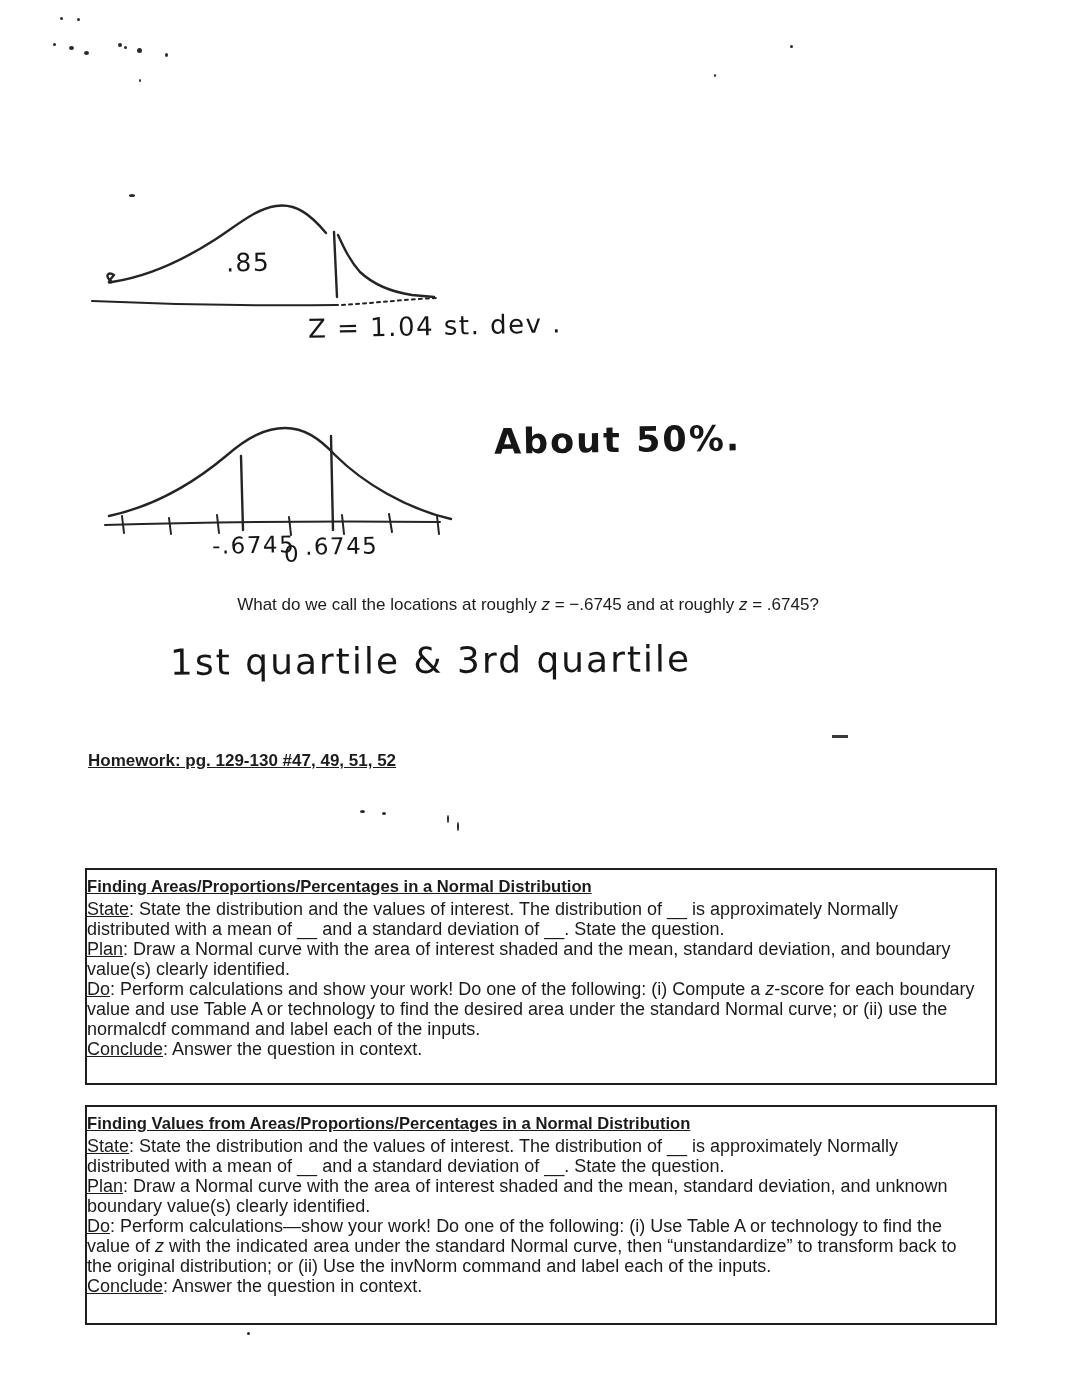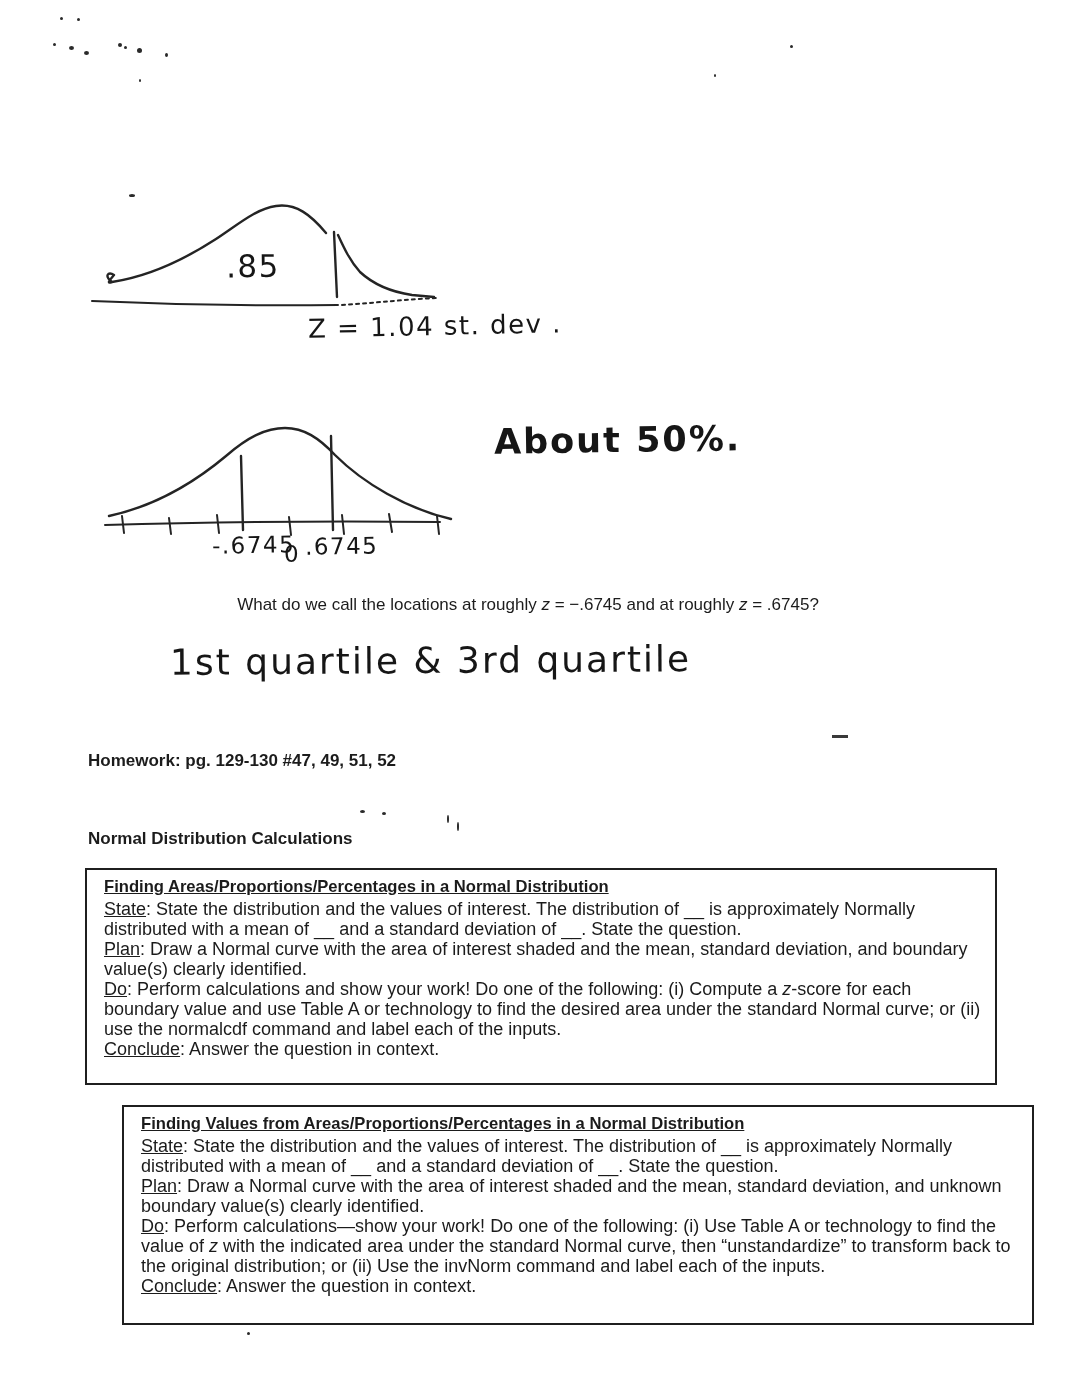--- a/index.html
+++ b/index.html
@@ -11,48 +11,48 @@
     color:#1a1a1a;
     overflow:hidden;
   }
   .body-text{
     position:absolute;
     font-size:17px;
     line-height:26px;
     margin:0;
     color:#1c1c1c;
   }
-  .bold{font-weight:bold;}
+  .bold{font-weight:bold;text-decoration:underline;}
   sup{font-size:11px;}
   .ital{font-style:italic;}
   
   .hand{
     position:absolute;
     font-family:"DejaVu Sans",sans-serif;
     color:#161616;
     letter-spacing:1.5px;
     white-space:nowrap;
   }
-  .area85{left:226px;top:248px;font-size:31px;transform:rotate(-1deg);}
+  .area85{left:226px;top:248px;font-size:25px;transform:rotate(-1deg);}
   .note1{left:308px;top:311px;font-size:26px;transform:rotate(-1.2deg);}
   .tick-left{left:212px;top:532px;font-size:23px;transform:rotate(-1deg);}
   .tick-center{left:284px;top:541px;font-size:23px;}
   .tick-right{left:305px;top:533px;font-size:23px;transform:rotate(-1deg);}
   .note2{left:494px;top:420px;font-size:35px;font-weight:bold;letter-spacing:2px;transform:rotate(-0.8deg);}
   .answer3{left:170px;top:640px;font-size:36px;letter-spacing:2px;transform:rotate(-0.4deg);}
   .sketch{position:absolute;}
   .sketch path{fill:none;stroke:#242424;stroke-width:2.4;stroke-linecap:round;stroke-linejoin:round;}
   .sketch path.dotted{stroke-dasharray:3 4;stroke-width:2;}
   .sketch path.thin{stroke-width:2;}
   .qbox{
     position:absolute;
     left:85px;width:912px;
     border:2.5px solid #1f1f1f;
     box-sizing:border-box;
-    padding:5px 12px 6px 17px;
+    padding:5px 12px 6px 0;
     background:#fff;
   }
   .qbox p{margin:0;font-size:18px;line-height:20px;color:#1b1b1b;}
   .qbox .box-title{
     font-weight:bold;text-decoration:underline;
     font-size:16.6px;line-height:24px;
   }
   .lead{text-decoration:underline;}
   .speck{position:absolute;background:#2a2a2a;border-radius:50%;}
   .mark-line{position:absolute;background:#3a3a3a;}
@@ -111,31 +111,30 @@
   <span class="hand tick-center">0</span>
   <span class="hand tick-right">.6745</span>
   <span class="hand note2">About 50%.</span>
 
   <p class="body-text" style="left:88px;top:592px;width:880px;text-align:center;"><span>What do we call the locations at roughly </span><span class="ital">z</span><span> = −.6745 and at roughly </span><span class="ital">z</span><span> = .6745?</span></p>
 
   <span class="hand answer3">1st quartile &amp; 3rd quartile</span>
 
   <p class="body-text bold" style="left:88px;top:748px;">Homework: pg. 129-130 #47, 49, 51, 52</p>
 
-  <p class="body-text bold" style="left:88px;top:826px;">Normal Distribution Calculations</p>
 
   <div class="qbox" style="top:868px;height:217px;">
     <p class="box-title">Finding Areas/Proportions/Percentages in a Normal Distribution</p>
     <p><span class="lead">State</span><span>: State the distribution and the values of interest. The distribution of __ is approximately Normally distributed with a mean of __ and a standard deviation of __. State the question.</span><span class="ital"></span><span></span></p>
     <p><span class="lead">Plan</span><span>: Draw a Normal curve with the area of interest shaded and the mean, standard deviation, and boundary value(s) clearly identified.</span><span class="ital"></span><span></span></p>
     <p><span class="lead">Do</span><span>: Perform calculations and show your work! Do one of the following: (i) Compute a </span><span class="ital">z</span><span>-score for each boundary value and use Table A or technology to find the desired area under the standard Normal curve; or (ii) use the normalcdf command and label each of the inputs.</span></p>
     <p><span class="lead">Conclude</span><span>: Answer the question in context.</span><span class="ital"></span><span></span></p>
   </div>
 
-  <div class="qbox" style="top:1105px;height:220px;margin-left:37px;">
+  <div class="qbox" style="top:1105px;height:220px;">
     <p class="box-title">Finding Values from Areas/Proportions/Percentages in a Normal Distribution</p>
     <p><span class="lead">State</span><span>: State the distribution and the values of interest. The distribution of __ is approximately Normally distributed with a mean of __ and a standard deviation of __. State the question.</span><span class="ital"></span><span></span></p>
     <p><span class="lead">Plan</span><span>: Draw a Normal curve with the area of interest shaded and the mean, standard deviation, and unknown boundary value(s) clearly identified.</span><span class="ital"></span><span></span></p>
     <p><span class="lead">Do</span><span>: Perform calculations—show your work! Do one of the following: (i) Use Table A or technology to find the value of </span><span class="ital">z</span><span> with the indicated area under the standard Normal curve, then “unstandardize” to transform back to the original distribution; or (ii) Use the invNorm command and label each of the inputs.</span></p>
     <p><span class="lead">Conclude</span><span>: Answer the question in context.</span><span class="ital"></span><span></span></p>
   </div>
 
 </div>
 
 </body></html>

